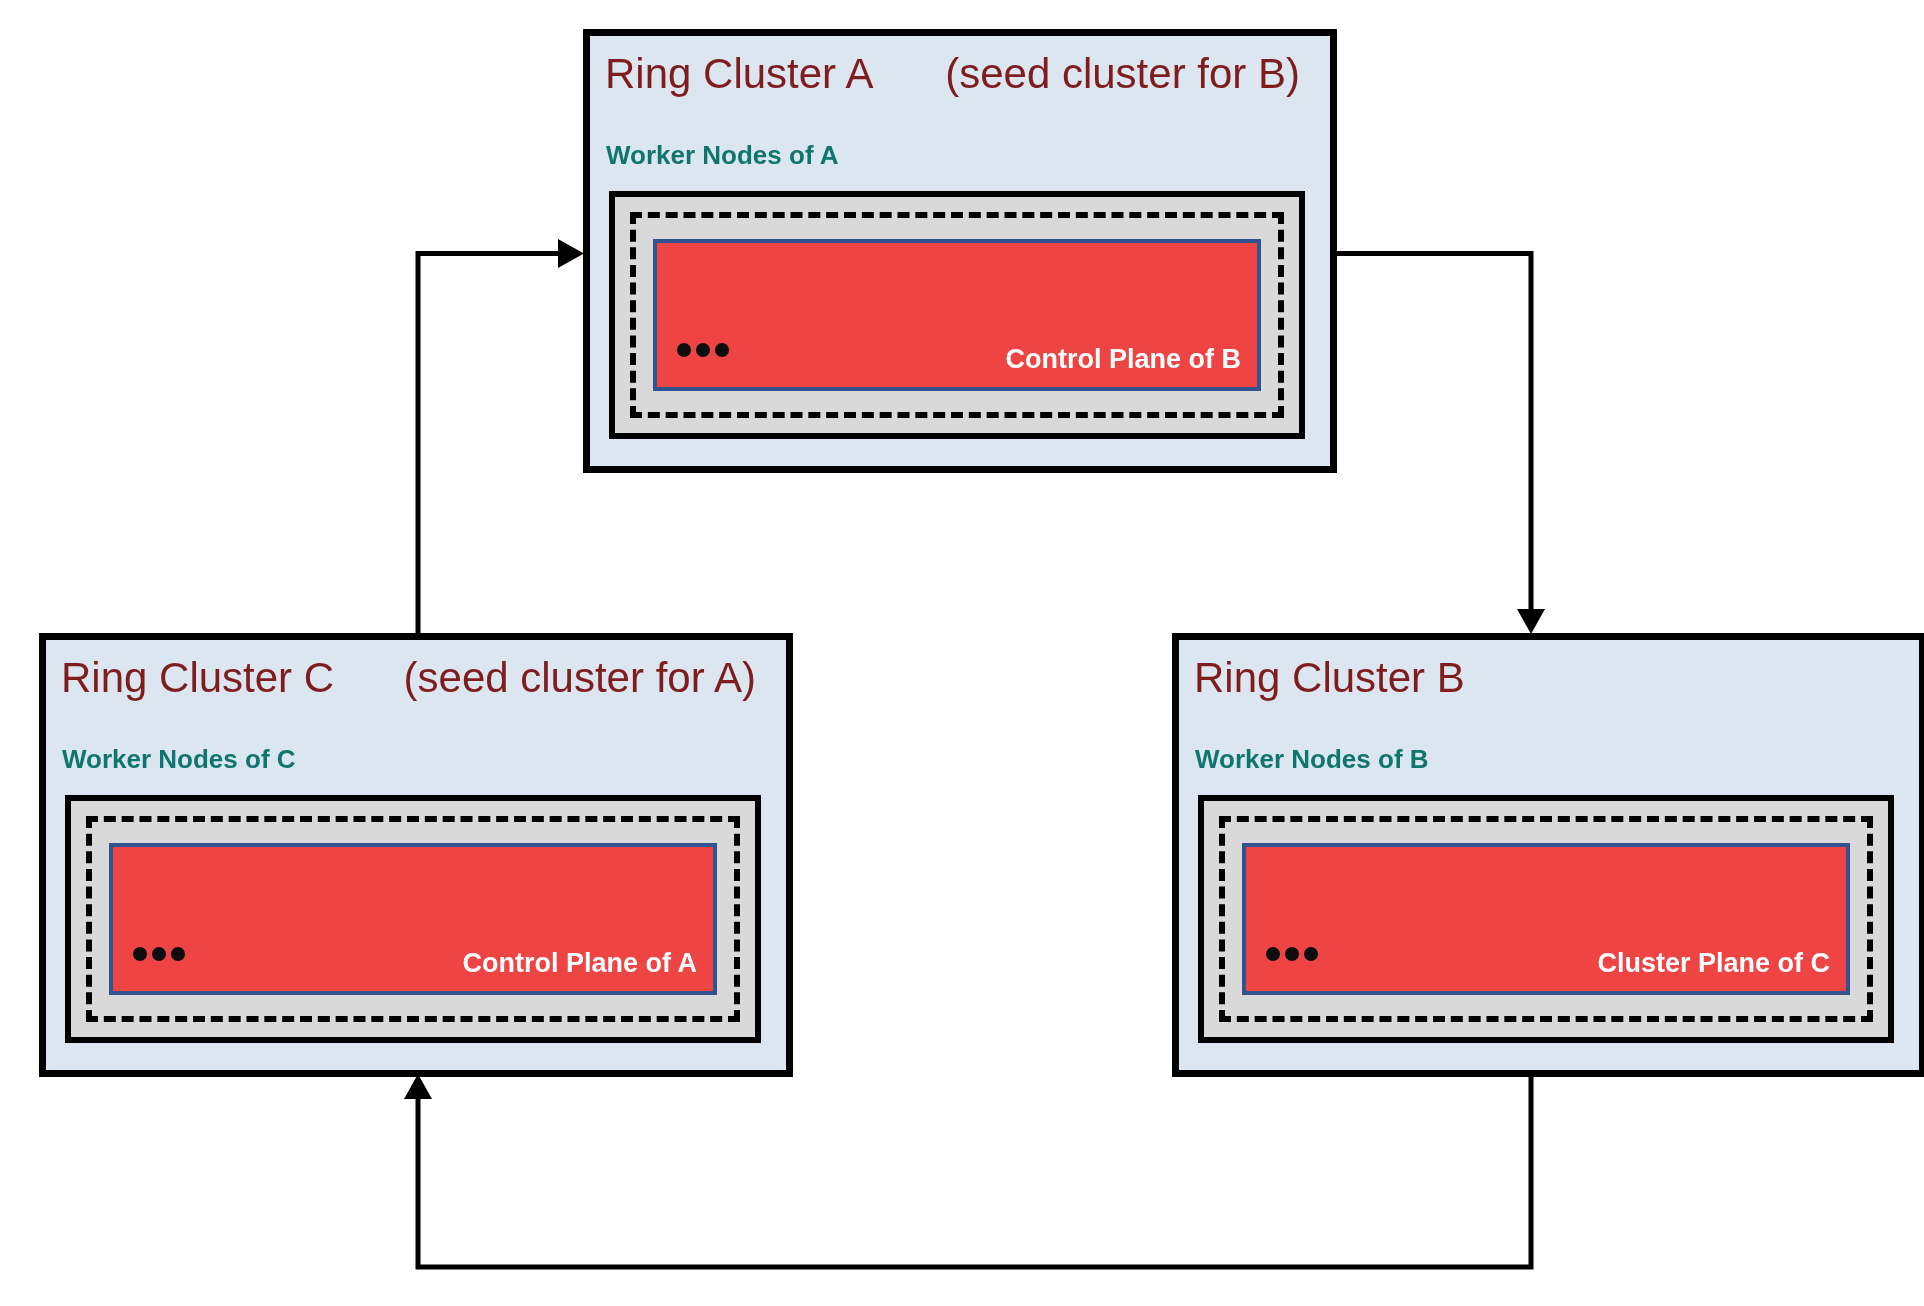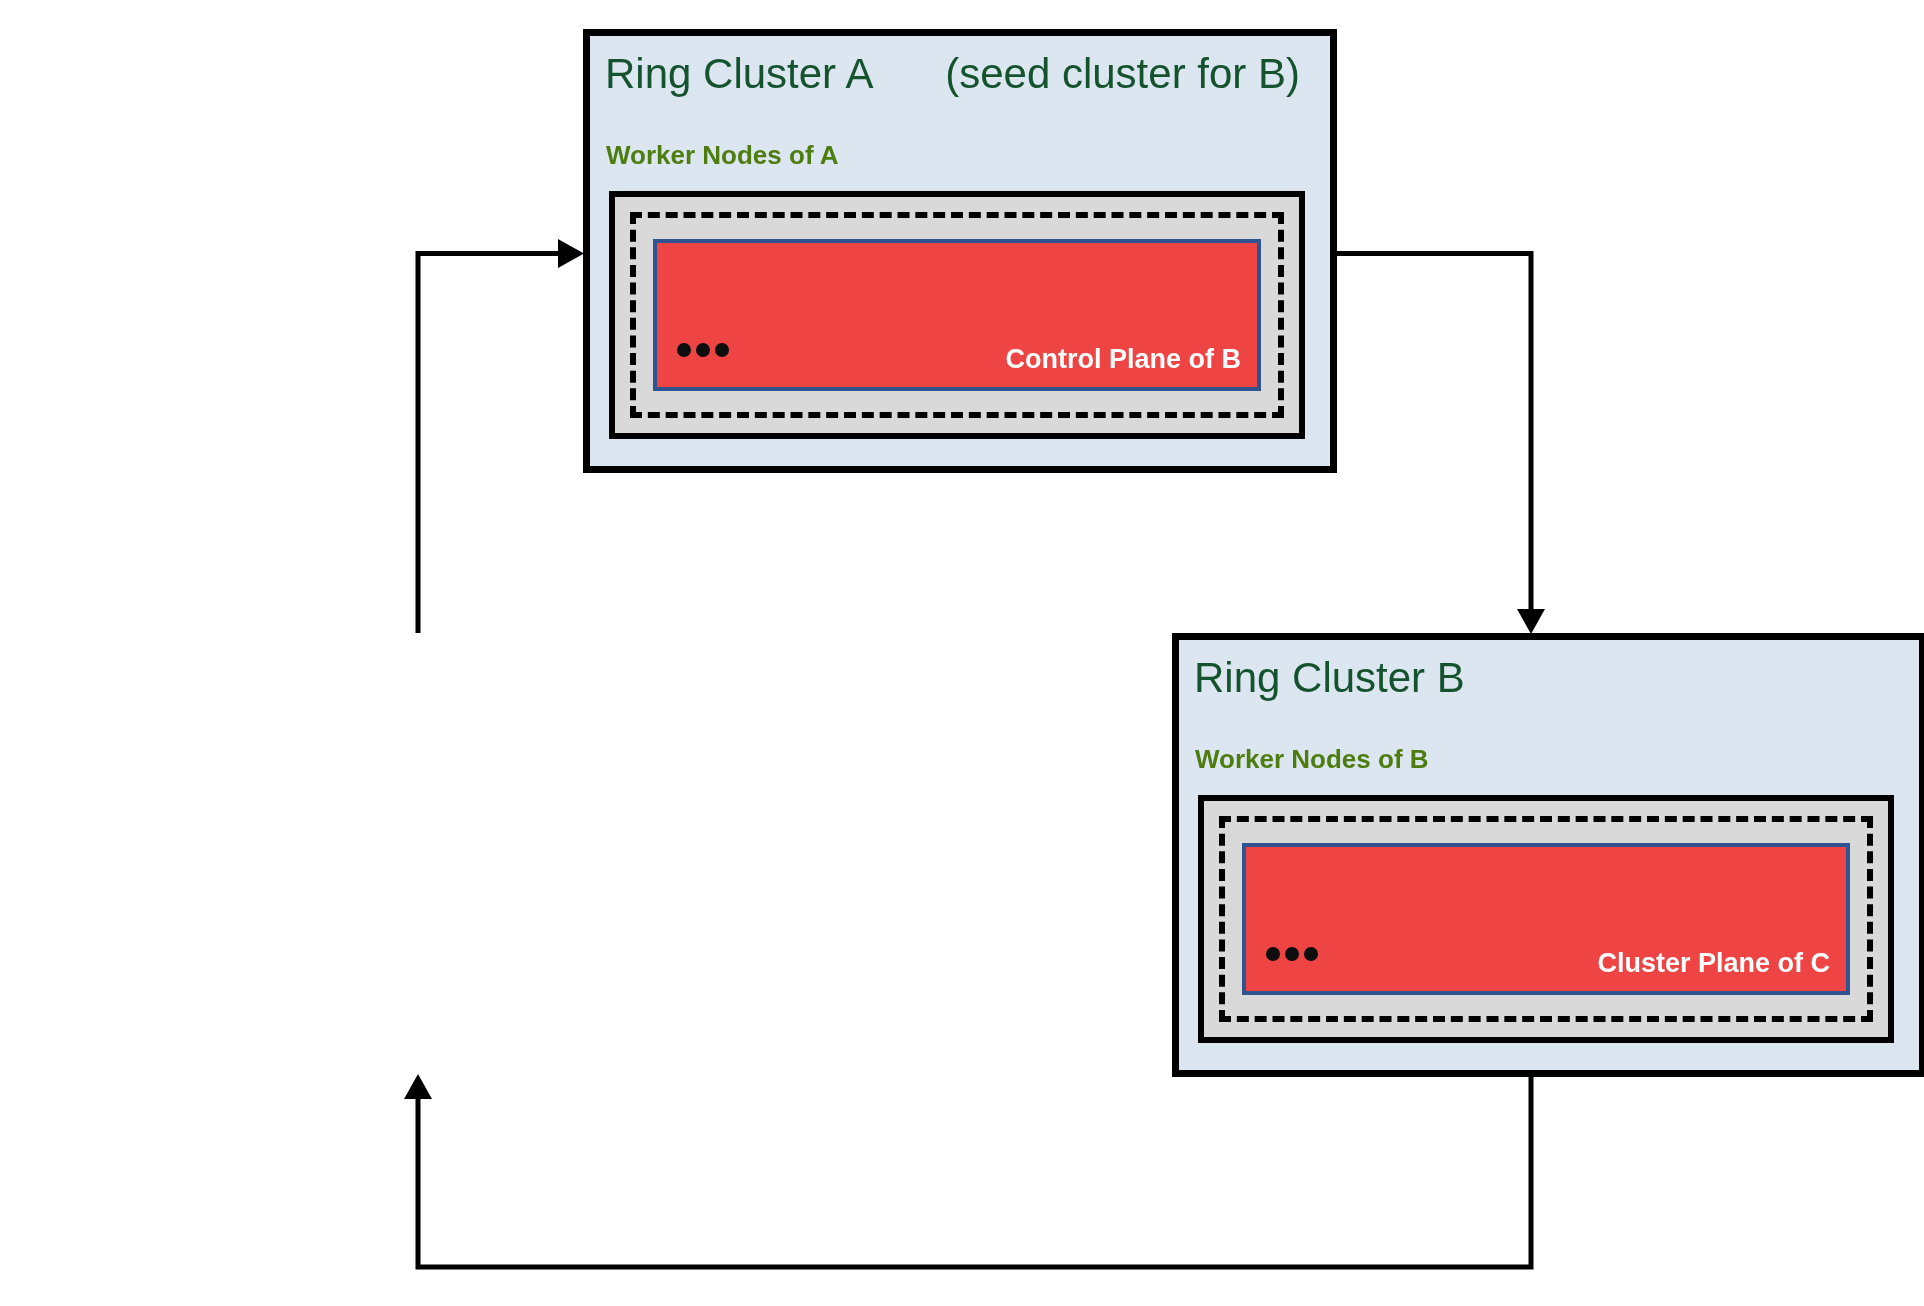--- a/index.html
+++ b/index.html
@@ -34,29 +34,29 @@
   .cluster.pos-c { left: 39px;  top: 633px; }
   .cluster.pos-b { left: 1160px; top: 633px; margin-left: 12px; }
   .title-row {
     position: absolute;
     left: 15px; right: 30px; top: 14px;
     display: flex;
     justify-content: space-between;
     align-items: baseline;
     font-size: 42px;
     line-height: 1.15;
-    color: #14532d;
+    color: #7f1d1d;
     white-space: nowrap;
   }
   .worker-label {
     position: absolute;
     left: 16px; top: 104px;
     font-size: 26px;
     font-weight: bold;
-    color: #4d7c0f;
+    color: #0f766e;
     white-space: nowrap;
   }
   .worker-box {
     position: absolute;
     left: 19px; right: 25px; top: 155px; bottom: 27px;
     box-sizing: border-box;
     background: #d9d9d9;
     border: 6px solid #000000;
   }
   .dashed-boundary {
@@ -114,20 +114,39 @@
               <i></i>
               <i></i>
               <i></i>
             </span>
           <span class="control-label">Control Plane of B</span>
         </div>
       </div>
     </div>
   </div>
 
+  <div class="cluster pos-c">
+    <div class="title-row">
+      <span>Ring Cluster C</span>
+      <span>(seed cluster for A)</span>
+    </div>
+    <div class="worker-label">Worker Nodes of C</div>
+    <div class="worker-box">
+      <div class="dashed-boundary">
+        <div class="control-plane">
+          <span class="dots">
+              <i></i>
+              <i></i>
+              <i></i>
+            </span>
+          <span class="control-label">Control Plane of A</span>
+        </div>
+      </div>
+    </div>
+  </div>
 
   <div class="cluster pos-b">
     <div class="title-row">
       <span>Ring Cluster B</span>
     </div>
     <div class="worker-label">Worker Nodes of B</div>
     <div class="worker-box">
       <div class="dashed-boundary">
         <div class="control-plane">
           <span class="dots">

